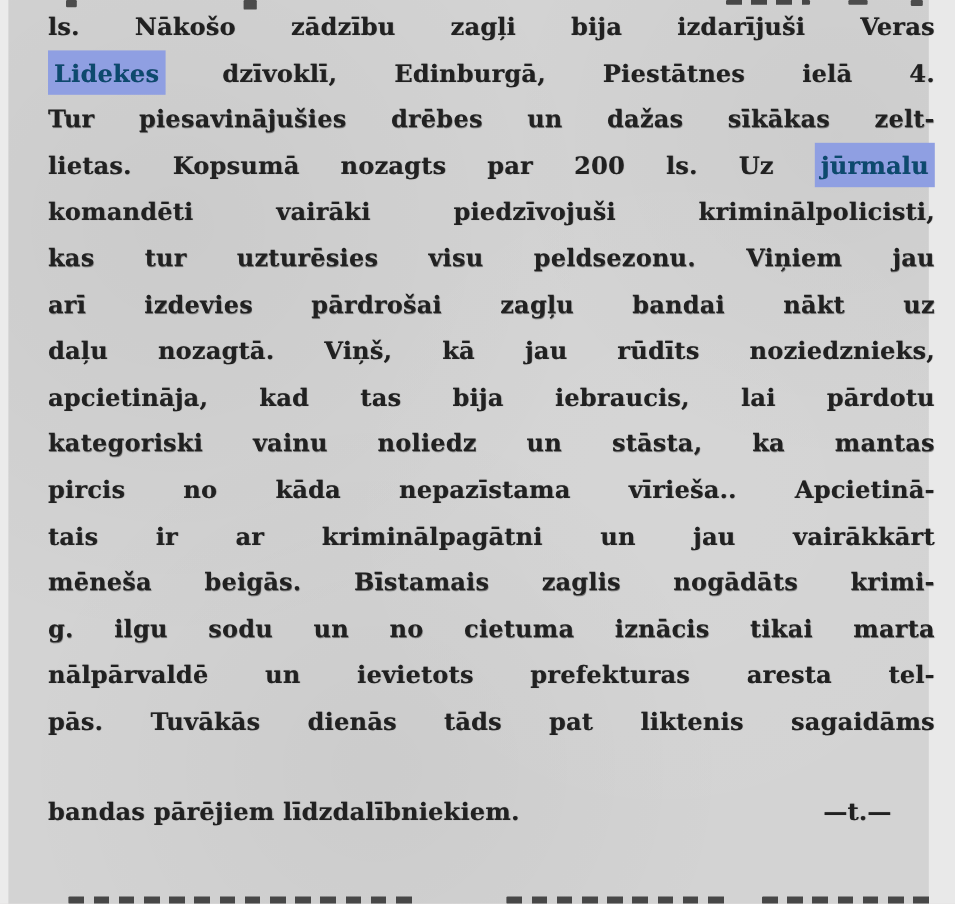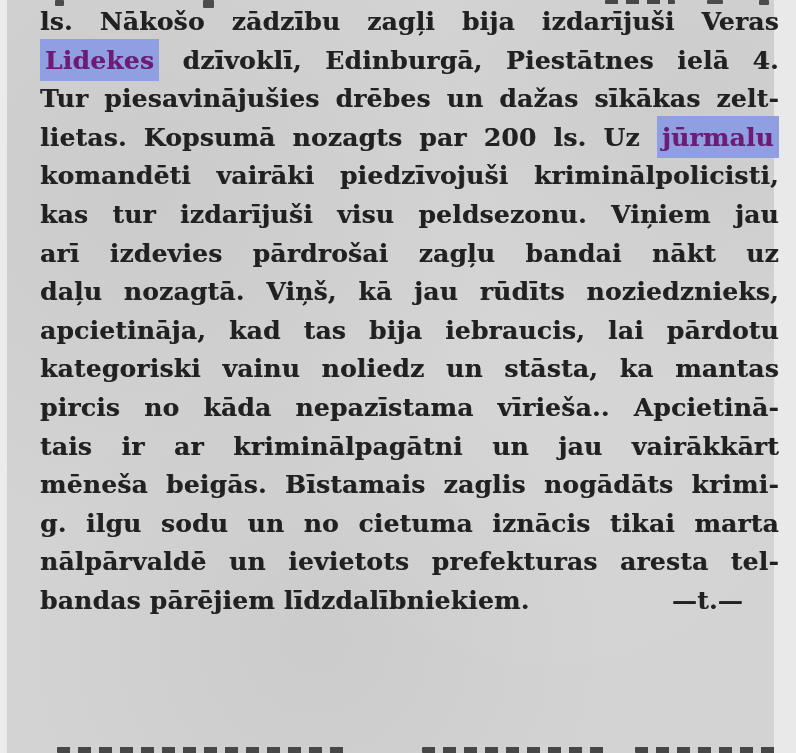--- a/index.html
+++ b/index.html
@@ -15,34 +15,34 @@
     position:absolute;left:7px;top:0;width:767px;height:753px;
     background-color:#d3d3d3;
     background-image:
       radial-gradient(circle at 18% 25%, rgba(0,0,0,.04), transparent 42%),
       radial-gradient(circle at 72% 55%, rgba(255,255,255,.06), transparent 45%),
       radial-gradient(circle at 40% 85%, rgba(0,0,0,.035), transparent 38%),
       radial-gradient(circle at 90% 15%, rgba(0,0,0,.03), transparent 30%);
   }
   .article{
     position:absolute;left:33px;top:3px;width:739px;
-    font-size:25px;font-weight:700;color:#212121;
+    font-size:20px;font-weight:700;color:#212121;
     letter-spacing:.2px;
     text-shadow:.4px .4px .6px rgba(25,25,25,.55);
   }
   .line{
     height:38.6px;line-height:38.6px;white-space:nowrap;
     text-align:justify;text-align-last:justify;
   }
   .line.split{
     display:flex;justify-content:space-between;
-    text-align:center;text-align-last:auto;padding-right:36px;
+    text-align:center;text-align-last:auto;padding-right:36px;margin-top:36px;
   }
   .hl{
-    background:#8f9fe2;color:#701a75;
+    background:#8f9fe2;color:#0c4a6e;
     padding:7px 5px 6px 5px;
     text-shadow:.3px .3px .4px rgba(25,30,70,.5);
   }
   .it{}
   
   .frag{position:absolute;background:#4c4c4c;border-radius:1px;}
   .frag.tex{
     background:repeating-linear-gradient(90deg,#474747 0 13px,rgba(0,0,0,0) 13px 21px);
   }
 </style>
@@ -59,30 +59,31 @@
   <div class="frag tex" style="left:598px;top:0;width:70px;height:4px;"></div>
   <div class="frag" style="left:700px;top:0;width:16px;height:4px;"></div>
   <div class="frag" style="left:752px;top:0;width:10px;height:5px;"></div>
 
   <div class="article">
       <div class="line"><span>ls. Nākošo zādzību zagļi bija izdarījuši Veras</span></div>
       <div class="line"><span class="hl">Lidekes</span><span> dzīvoklī, Edinburgā, Piestātnes ielā 4.</span></div>
       <div class="line"><span>Tur piesavinājušies drēbes un dažas sīkākas zelt-</span></div>
       <div class="line"><span>lietas. Kopsumā nozagts par 200 ls. Uz </span><span class="hl">jūrmalu</span></div>
       <div class="line"><span>komandēti vairāki piedzīvojuši kriminālpolicisti,</span></div>
-      <div class="line"><span>kas tur izdarījuši visu peldsezonu. Viņiem jau</span></div>
+      <div class="line"><span>kas tur uzturēsies visu peldsezonu. Viņiem jau</span></div>
       <div class="line"><span>arī izdevies pārdrošai zagļu bandai nākt uz</span></div>
       <div class="line"><span>daļu nozagtā. Viņš, kā jau rūdīts noziedznieks,</span></div>
       <div class="line"><span>apcietināja, kad tas bija iebraucis, lai pārdotu</span></div>
       <div class="line"><span>kategoriski vainu noliedz un stāsta, ka mantas</span></div>
       <div class="line"><span>pircis </span><span class="it">no</span><span> kāda </span><span class="it">nepazīstama</span><span> vīrieša.. Apcietinā-</span></div>
       <div class="line"><span>tais ir ar kriminālpagātni un jau vairākkārt</span></div>
       <div class="line"><span>mēneša beigās. Bīstamais zaglis nogādāts krimi-</span></div>
       <div class="line"><span>g. ilgu sodu un no cietuma iznācis tikai marta</span></div>
       <div class="line"><span>nālpārvaldē un ievietots prefekturas aresta tel-</span></div>
+      <div class="line"><span>pās. Tuvākās dienās tāds pat liktenis sagaidāms</span></div>
       <div class="line split">
         <span>bandas pārējiem līdzdalībniekiem.</span>
         <span>—t.—</span>
       </div>
     </div>
 
   <div class="frag tex" style="left:50px;bottom:0;width:290px;height:6px;"></div>
   <div class="frag tex" style="left:415px;bottom:0;width:185px;height:6px;"></div>
   <div class="frag tex" style="left:628px;bottom:0;width:140px;height:6px;"></div>
 </div>

